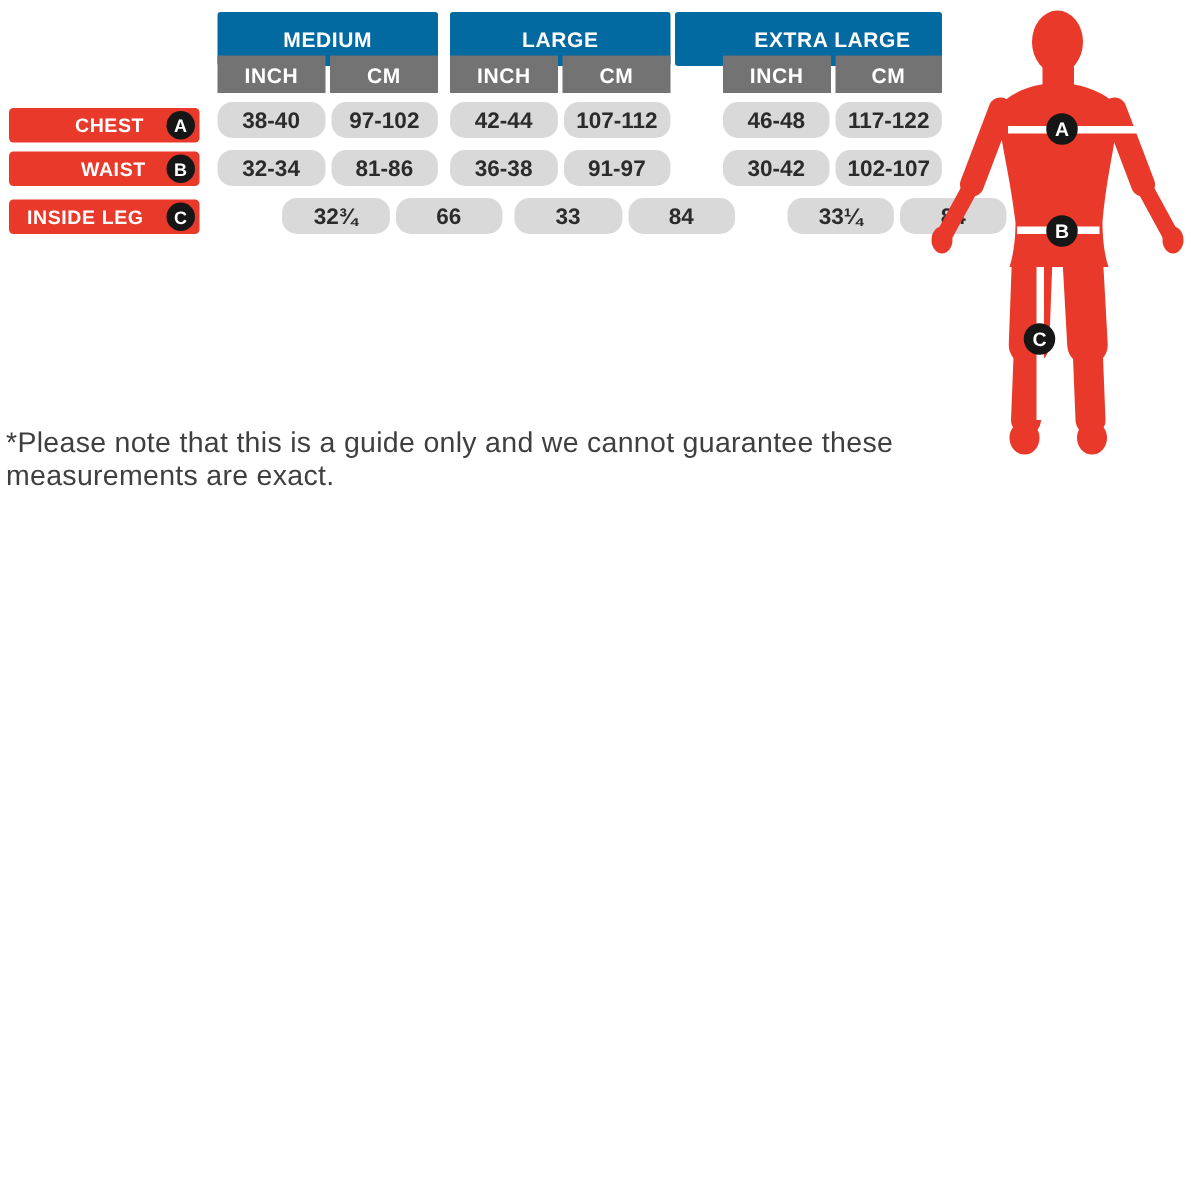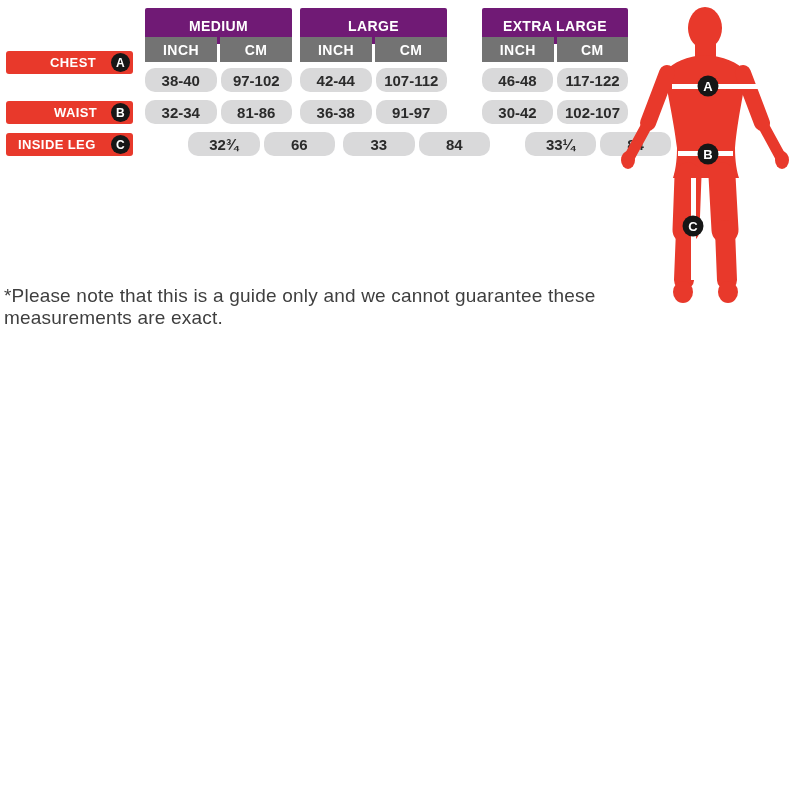--- a/index.html
+++ b/index.html
@@ -1,38 +1,38 @@
 <!DOCTYPE html>
 <html><head>
 <meta charset="utf-8">
 <style>
   html,body{margin:0;padding:0;background:#fff;}
   body{width:800px;height:800px;font-family:"Liberation Sans",sans-serif;}
   .stage{position:relative;width:800px;height:800px;background:#fff;overflow:hidden;}
 
   
-  .size-header{position:absolute;top:8px;height:36px;background:#701a75;color:#fff;
+  .size-header{position:absolute;top:8px;height:36px;background:#0369a1;color:#fff;
     font-weight:bold;font-size:14px;letter-spacing:.4px;border-radius:2px;
     display:flex;align-items:center;justify-content:center;}
   
   .unit-bar{position:absolute;top:37px;height:25px;display:flex;gap:3px;}
   .unit-cell{flex:1;background:#737373;color:#fff;font-weight:bold;font-size:14px;
     letter-spacing:.4px;display:flex;align-items:center;justify-content:center;}
   
   .value-pair{position:absolute;height:24px;display:flex;gap:4px;}
   .value-cell{flex:1;background:#d9d9da;color:#2b2b2b;font-weight:bold;font-size:15px;
     display:flex;align-items:center;justify-content:center;border-radius:10px;}
   .r0{top:68px;} .r1{top:100px;} .r2{top:132px;margin-left:43px;}
-  .g0{left:145px;width:147px;} .g1{left:300px;width:147px;} .g2{left:482px;width:146px;}
+  .g0{left:145px;width:147px;} .g1{left:300px;width:147px;} .g2{left:450px;width:146px;padding-left:32px;}
 
   
   .row-label{position:absolute;left:6px;width:127px;height:23px;background:#e8392b;
     border-radius:3px;color:#fff;font-weight:bold;font-size:13px;letter-spacing:.4px;
     display:flex;align-items:center;padding-left:12px;box-sizing:border-box;}
-  .lr0{top:51px;padding-left:44px;} .lr1{top:101px;padding-left:48px;} .lr2{top:133px;align-items:center;}
+  .lr0{top:72px;padding-left:44px;} .lr1{top:101px;padding-left:48px;} .lr2{top:133px;align-items:center;}
   .badge{position:absolute;right:3px;top:2px;width:19px;height:19px;border-radius:50%;
     background:#161616;color:#fff;font-size:12px;font-weight:bold;
     display:flex;align-items:center;justify-content:center;padding-left:0;}
 
   .footnote{position:absolute;left:4px;top:285px;width:620px;font-size:19px;
     color:#3f3f3f;letter-spacing:.2px;}
 
   .figure-svg{position:absolute;left:620px;top:0;width:178px;height:306px;}
 </style>
 </head>

